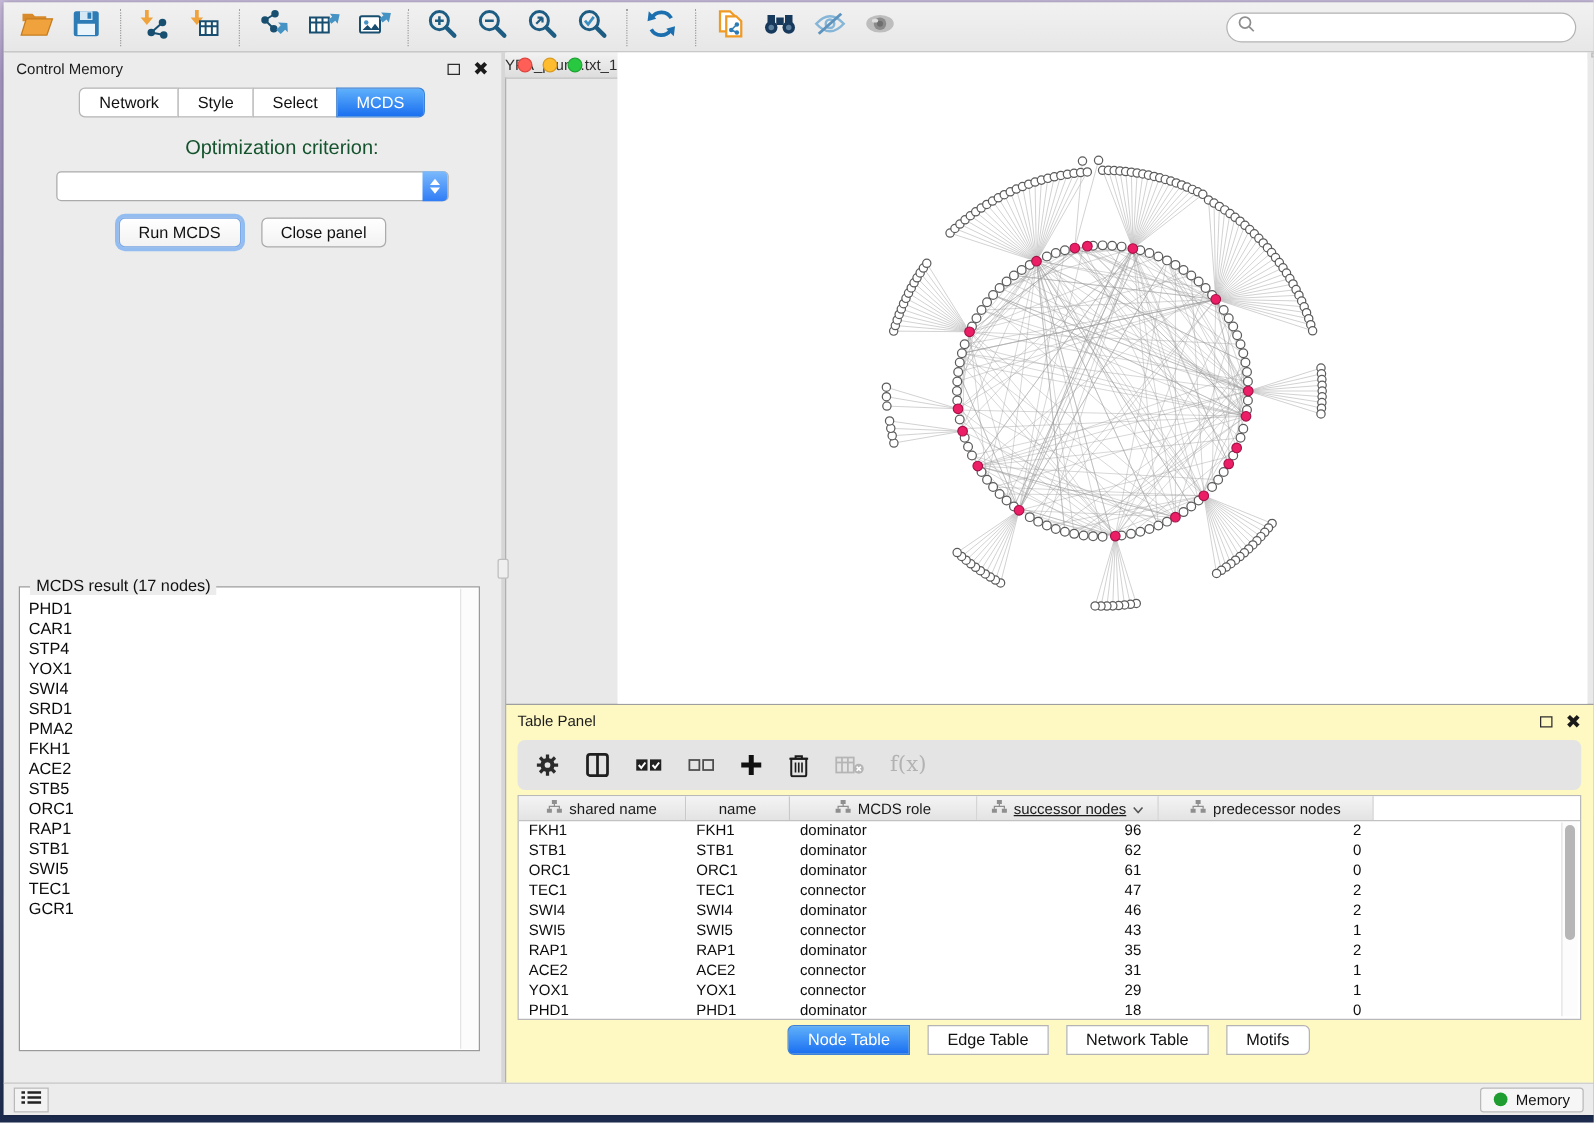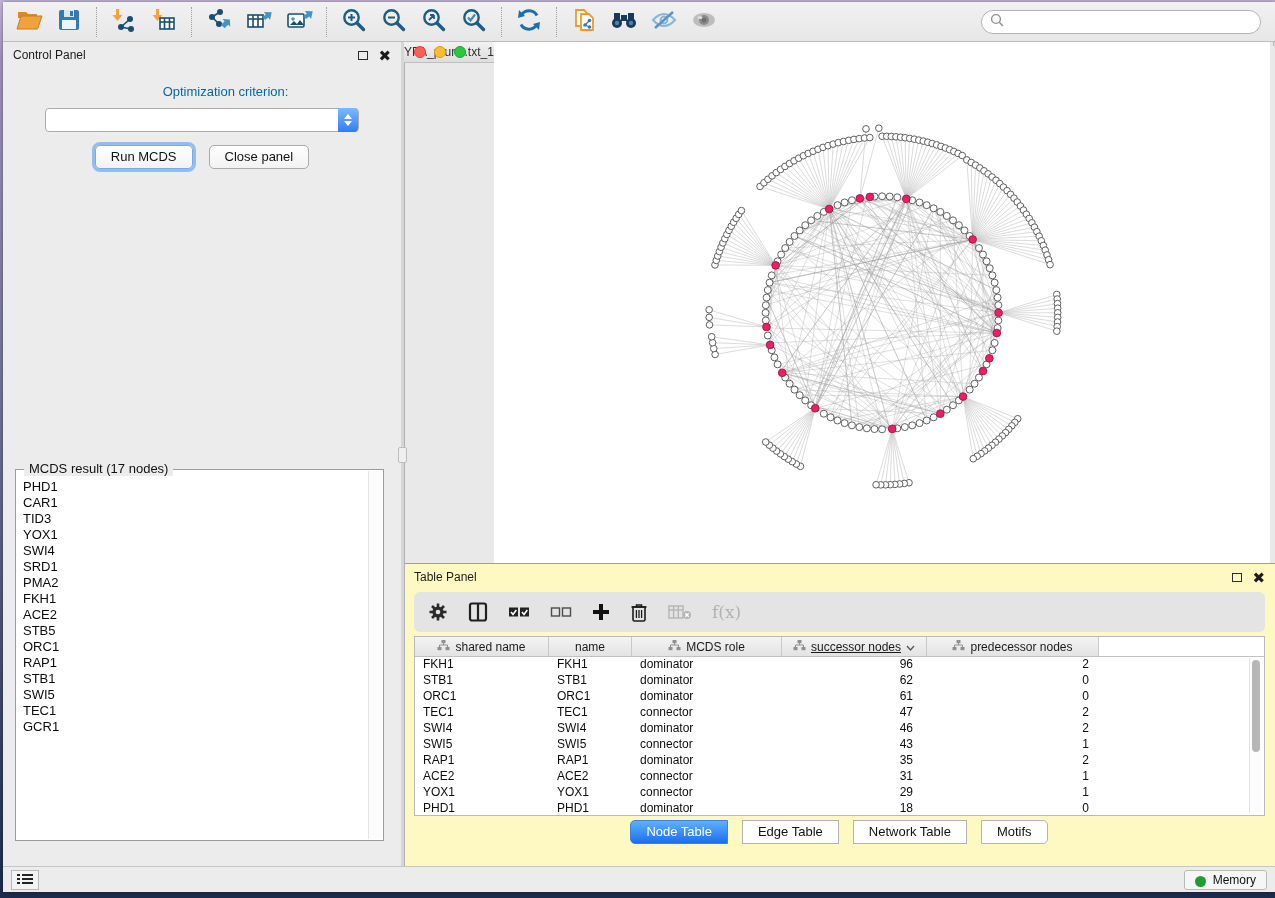--- a/index.html
+++ b/index.html
@@ -35,21 +35,21 @@
   .panel-head .sp { flex:1; }
   .float-ic { width:10px; height:9px; border:1.6px solid #2c2c2c; margin-right:10px; }
   .close-ic { font-size:15px; font-weight:bold; color:#1a1a1a; line-height:1; }
   .cp-tabs { display:flex; justify-content:center; margin-top:2px; }
   .seg-tab { padding:3px 15px 4px; background:#fff; border:1px solid #b4b4b4; margin-left:-1px;
              font-size:13px; color:#111; }
   .seg-tab:first-child { border-radius:5px 0 0 5px; }
   .seg-tab:last-child { border-radius:0 5px 5px 0; }
   .seg-tab.active { background:linear-gradient(#5fb0fb,#1a6ff0); border-color:#3c82d8; color:#fff; }
   .crit-block { margin-top:16px; text-align:center; }
-  .crit-label { font-size:13px; color:#0369a1;margin-left:47px; }
+  .crit-label { font-size:16px; color:#14532d;margin-left:47px; }
   .combo { margin:9px auto 0; width:314px; height:24px; background:#fff; border:1px solid #ababab;
            border-radius:4px; display:flex; align-items:center; position:relative; }
   .combo-text { flex:1; font-size:13px; text-align:center; color:#111; padding-right:18px; }
   .combo-step { position:absolute; right:0; top:-1px; width:20px; height:24px; border-radius:0 4px 4px 0;
                 background:linear-gradient(#7cbafc,#2f7df6); display:flex; flex-direction:column;
                 align-items:center; justify-content:center; gap:2px; }
   .chev-up { width:0; height:0; border-left:4px solid transparent; border-right:4px solid transparent; border-bottom:5px solid #fff; }
   .chev-dn { width:0; height:0; border-left:4px solid transparent; border-right:4px solid transparent; border-top:5px solid #fff; }
   .btn-row { margin-top:13px; display:flex; justify-content:center; gap:16px; }
   .mac-btn { background:linear-gradient(#ffffff,#f2f2f2); border:1px solid #ababab; border-radius:5px;
@@ -109,21 +109,21 @@
   .tbl-thumb { position:absolute; top:2px; left:2px; width:8px; height:92px; border-radius:4px; background:#b6b6b6; }
   .tp-tabs { height:26px; flex:0 0 26px; display:flex; justify-content:center; align-items:center;
              margin:3px 0 21px;gap:15px; }
 
   
   .statusbar { height:26px; flex:0 0 26px; background:#ececec; border-top:1px solid #c6c6c6;
                display:flex; align-items:center; padding:0 8px; }
   .list-btn { width:28px; height:20px; background:#f3f3f3; border:1px solid #b9b9b9;
               display:flex; align-items:center; justify-content:center; }
   .mem-btn { margin-left:auto; background:#f6f6f6; border:1px solid #b9b9b9; border-radius:3px;
-             padding:2px 10px; display:flex; align-items:flex-end; gap:7px; font-size:12px; color:#111; }
+             padding:2px 10px; display:flex; align-items:center; gap:7px; font-size:12px; color:#111; }
   .mem-dot { width:11px; height:11px; border-radius:50%; background:#1f9d31; }
 </style>
 </head>
 <body>
 
 <div class="app">
 
   <div class="toolbar">
     <div class="tool-btn">
         <span>
@@ -307,44 +307,50 @@
           </svg></span>
       <input placeholder="" style="">
     </div>
   </div>
 
   <div class="main">
     <div class="v-grip"></div>
 
     <div class="cpanel">
       <div class="panel-head">
-        <span>Control Panel</span>
+        <span>Control Memory</span>
         <span class="sp"></span>
         <span class="float-ic"></span>
         <span class="close-ic">✖</span>
       </div>
+      <div class="cp-tabs" id="cp-tabs">
+          <div class="seg-tab">Network</div>
+          <div class="seg-tab">Style</div>
+          <div class="seg-tab">Select</div>
+          <div class="seg-tab active">MCDS</div>
+        </div>
       <div class="crit-block">
         <div class="crit-label">Optimization criterion:</div>
         <div class="combo">
           <span class="combo-step">
               <span class="chev-up"></span>
               <span class="chev-dn"></span>
             </span>
         </div>
         <div class="btn-row">
           <button class="mac-btn focus">Run MCDS</button>
           <button class="mac-btn">Close panel</button>
         </div>
       </div>
       <div class="groupbox">
         <span class="gb-title">MCDS result (17 nodes)</span>
         <div class="gb-list" id="mcds-list">
             <div class="gb-item">PHD1</div>
             <div class="gb-item">CAR1</div>
-            <div class="gb-item">TID3</div>
+            <div class="gb-item">STP4</div>
             <div class="gb-item">YOX1</div>
             <div class="gb-item">SWI4</div>
             <div class="gb-item">SRD1</div>
             <div class="gb-item">PMA2</div>
             <div class="gb-item">FKH1</div>
             <div class="gb-item">ACE2</div>
             <div class="gb-item">STB5</div>
             <div class="gb-item">ORC1</div>
             <div class="gb-item">RAP1</div>
             <div class="gb-item">STB1</div>

